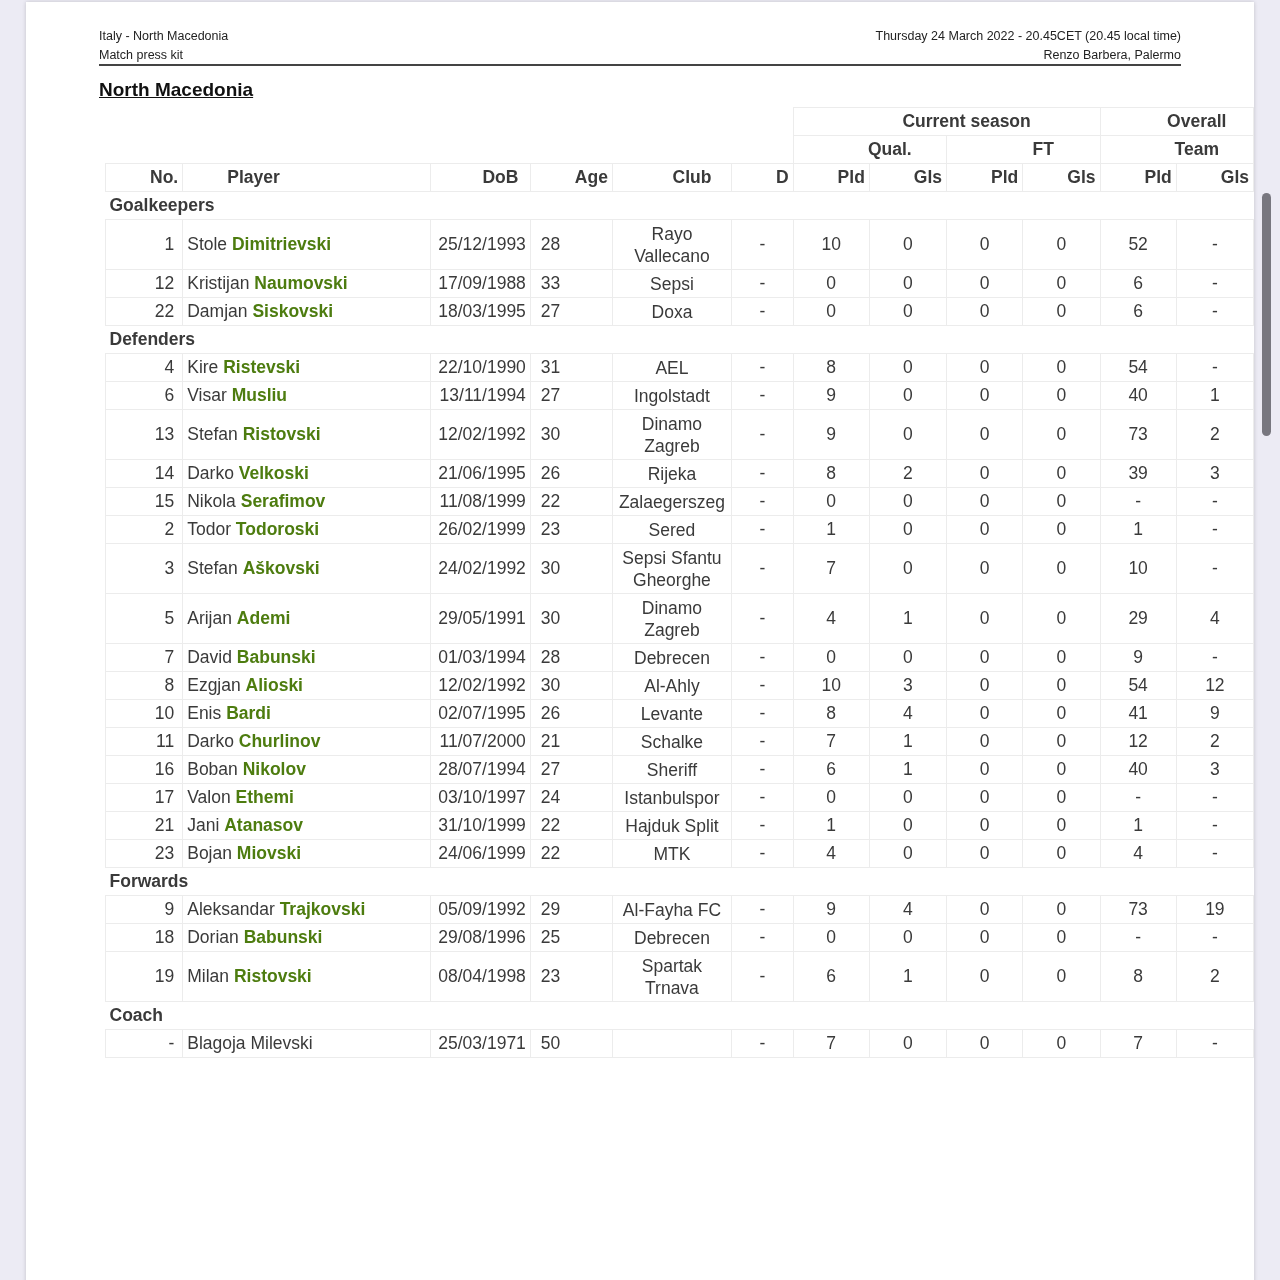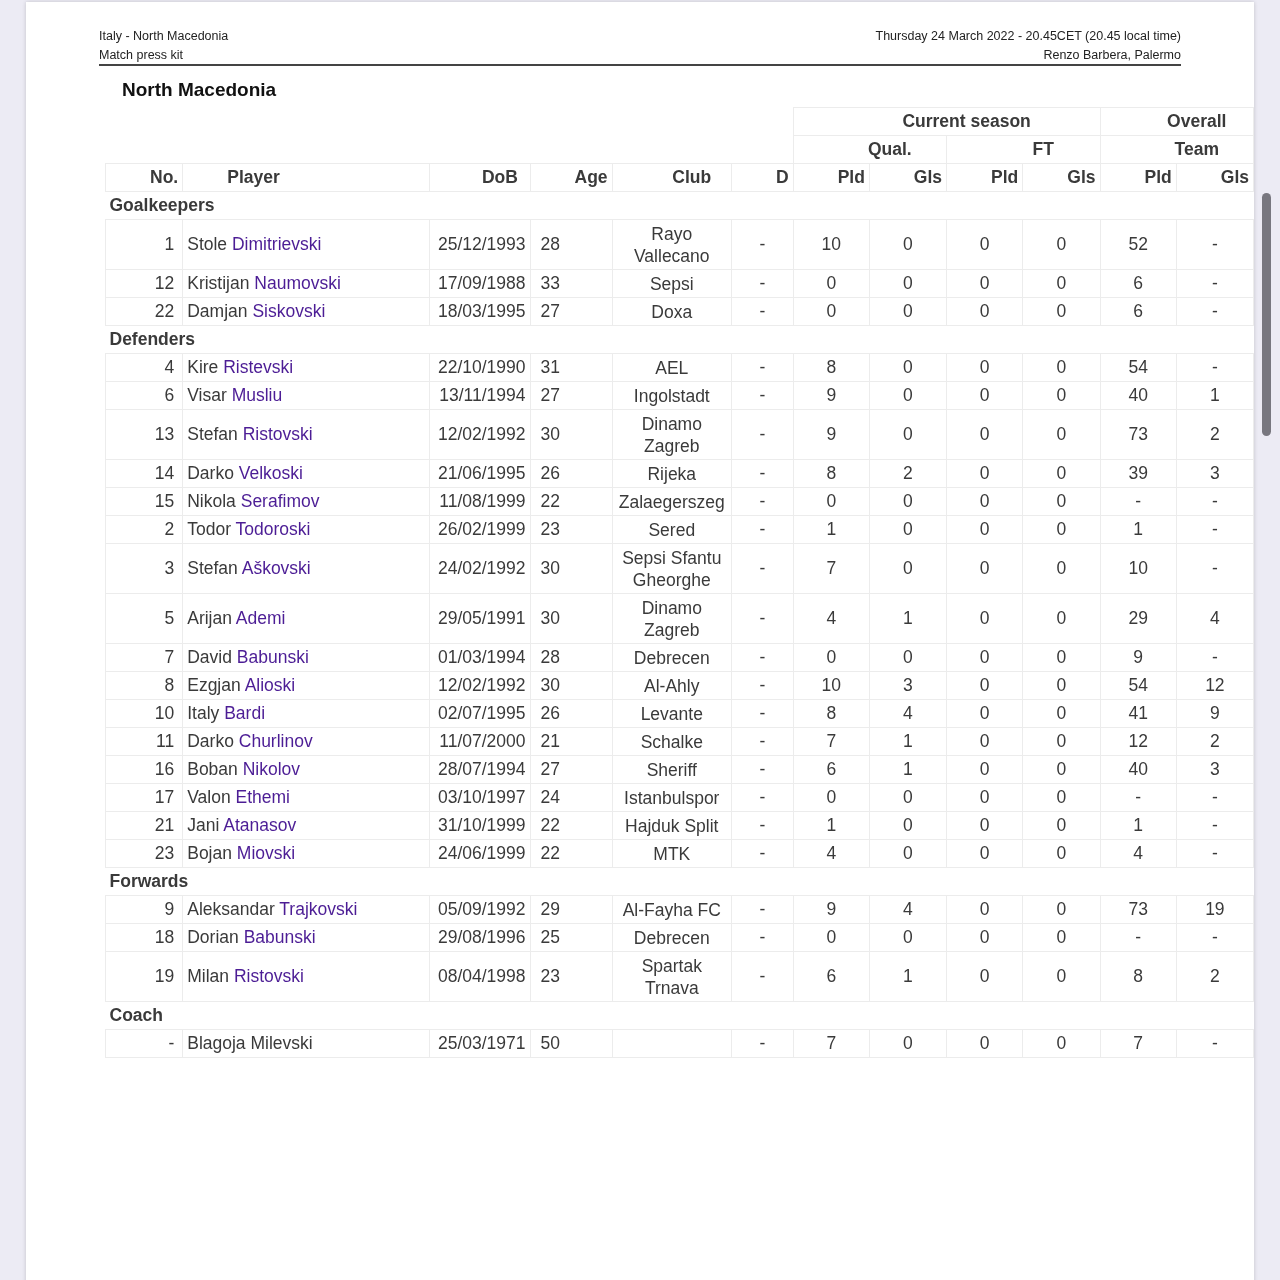--- a/index.html
+++ b/index.html
@@ -25,24 +25,25 @@
     border-bottom: 2px solid #444;
     font-size: 12.5px;
     color: #222;
   }
   .header .l1, .header .r1 { position: absolute; top: 1px; }
   .header .l2, .header .r2 { position: absolute; top: 20px; }
   .header .l1, .header .l2 { left: 0; }
   .header .r1, .header .r2 { right: 0; }
   .team-title {
     position: absolute;
-    left: 96px; top: 77px;
+    left: 73px; top: 77px;
     font-size: 19px;
     font-weight: bold;
     color: #111;
+    text-decoration: underline;
   }
   table.squad {
     position: absolute;
     left: 79px; top: 105px;
     border-collapse: collapse;
     font-size: 17.5px;
     color: #3a3a3a;
     table-layout: fixed;
   }
   table.squad td, table.squad th {
@@ -61,21 +62,21 @@
   table.squad td.age { text-align: left; padding-left: 10px; }
   table.squad th.no-h { text-align: left; }
   table.squad td.group {
     text-align: left;
     font-weight: bold;
     color: #3a3a3a;
     border-left: none; border-right: none;
   }
   table.squad tr.tall td { height: 50px; }
   table.squad td.club { white-space: normal; line-height: 22px; text-align: center; }
-  .surname { font-weight: normal; color: #4c1d95; }
+  .surname { font-weight: bold; color: #4d7c0f; }
   .scrollbar-track {
     position: absolute;
     left: 1258px; top: 0;
     width: 22px; height: 1280px;
   }
   .scrollbar-thumb {
     position: absolute;
     left: 1262px; top: 193px;
     width: 9px; height: 243px;
     background: #78777f;
@@ -321,21 +322,21 @@
           <td class="">-</td>
           <td class="">10</td>
           <td class="">3</td>
           <td class="">0</td>
           <td class="">0</td>
           <td class="">54</td>
           <td class="">12</td>
         </tr>
         <tr>
           <td class="no">10</td>
-          <td class="player"><span>Italy</span> <span class="surname">Bardi</span></td>
+          <td class="player"><span>Enis</span> <span class="surname">Bardi</span></td>
           <td class="dob">02/07/1995</td>
           <td class="age">26</td>
           <td class="club">Levante</td>
           <td class="">-</td>
           <td class="">8</td>
           <td class="">4</td>
           <td class="">0</td>
           <td class="">0</td>
           <td class="">41</td>
           <td class="">9</td>

